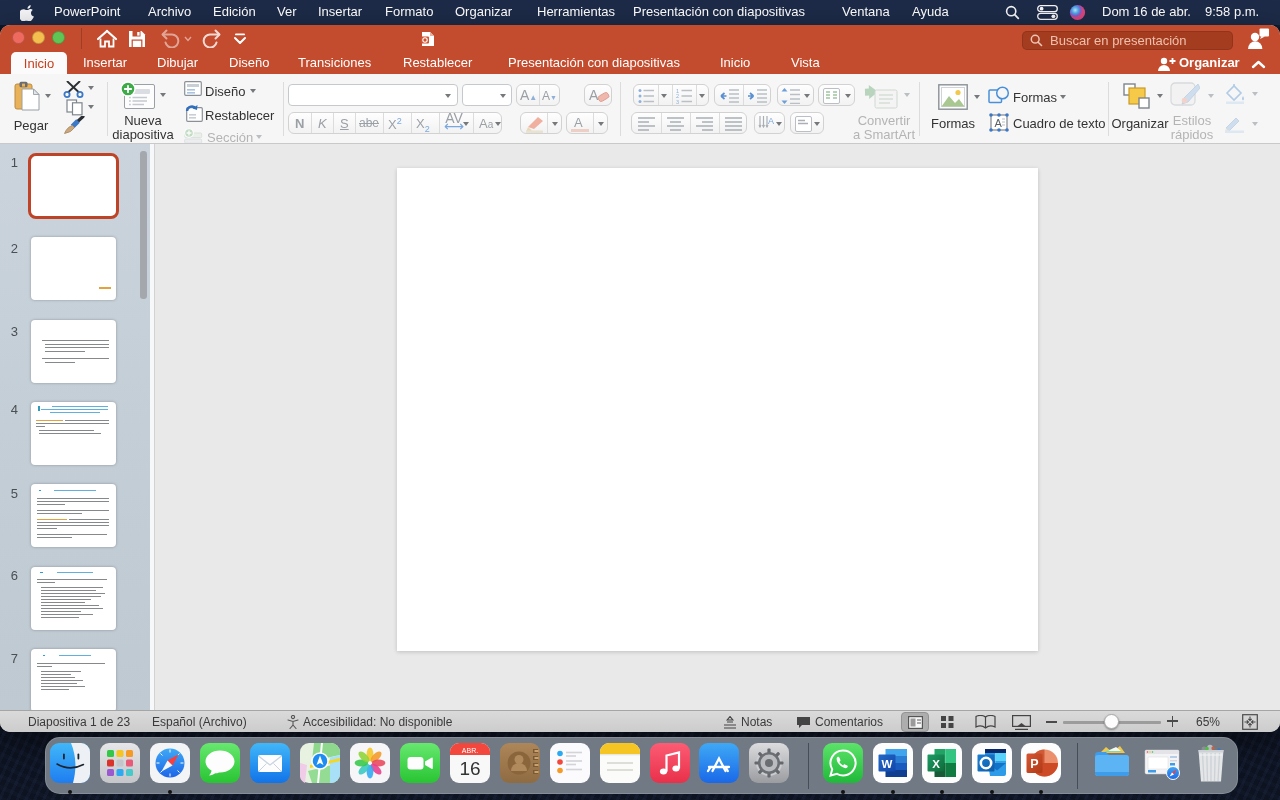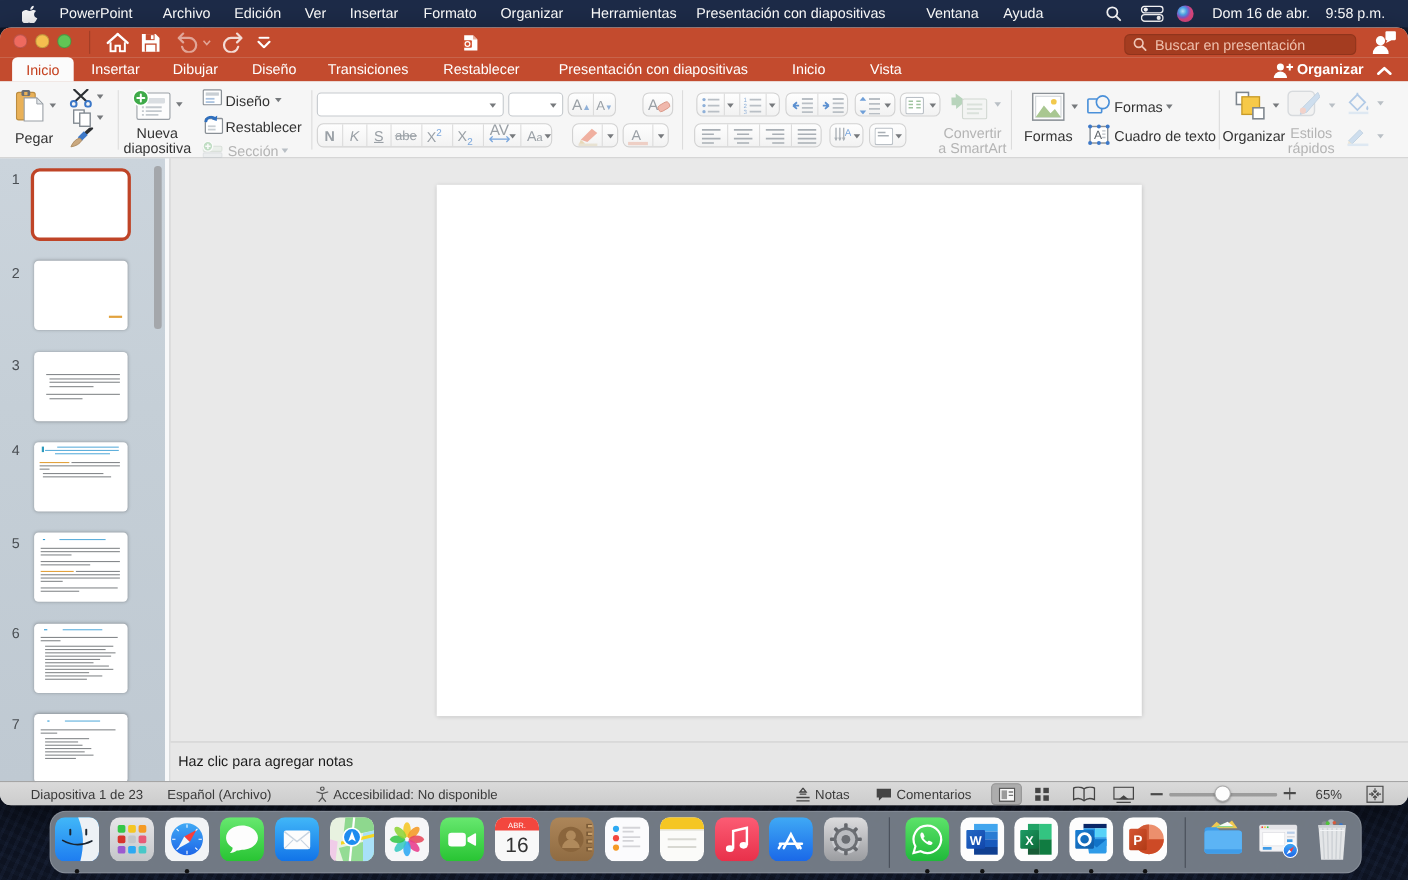--- a/index.html
+++ b/index.html
@@ -589,23 +589,20 @@
         <div class="tl" style="left:10px;top:40px;width:28px"></div>
       </div>
       <div class="abs" style="left:150px;top:0;width:4px;height:566px;background:#f7f8f9"></div>
       <div class="abs" style="left:153.5px;top:0;width:1px;height:566px;background:#d2d2d2"></div>
       <div id="sthumb" style="top:7px;height:148px"></div>
     </div>
     <div id="editor">
         <div id="slide"></div>
       </div>
   </div>
-  <div id="notes">
-      <div>Haz clic para agregar notas</div>
-    </div>
   <div id="statusbar">
     <span style="left:28px">Diapositiva 1 de 23</span>
     <span style="left:152px">Español (Archivo)</span>
     <svg class="abs" style="left:286px;top:4px" width="14" height="14" viewBox="0 0 14 14">
       <circle cx="7" cy="2" r="1.6" fill="none" stroke="#555" stroke-width="1.1"></circle>
       <path d="M2 5 L7 6.5 L12 5 M7 6.5 V10 L4 13.5 M7 10 L10 13.5" fill="none" stroke="#555" stroke-width="1.1" stroke-linecap="round"></path>
     </svg>
     <span style="left:303px">Accesibilidad: No disponible</span>
     <svg class="abs" style="left:723px;top:5px" width="14" height="13" viewBox="0 0 14 13">
       <path d="M1 12 H13 M1 9 H13 M4 6 H10 M7 0.5 L4.2 4 H9.8 Z" stroke="#444" stroke-width="1.2" fill="none"></path>

